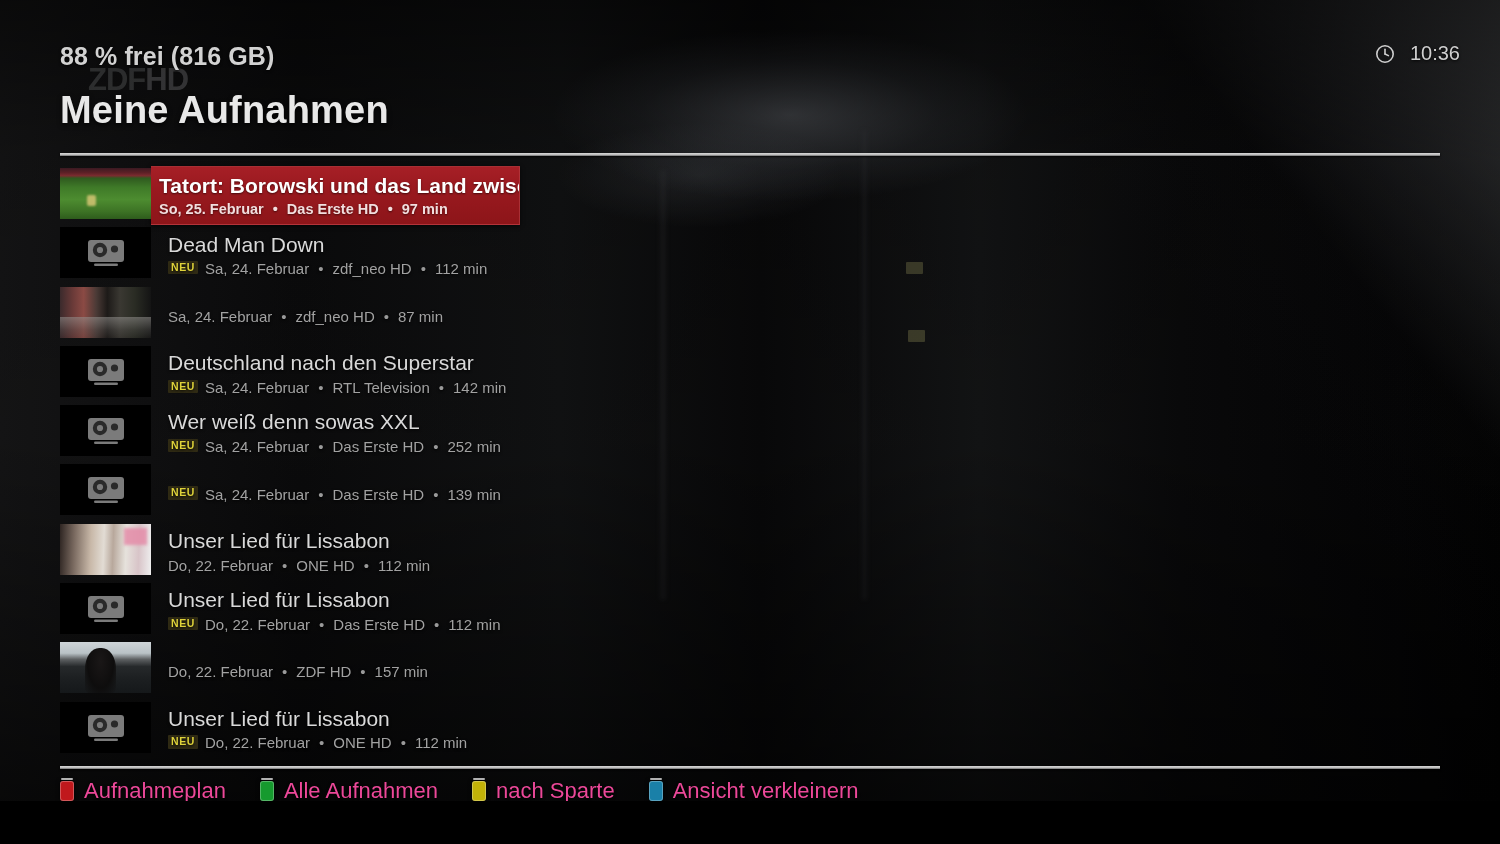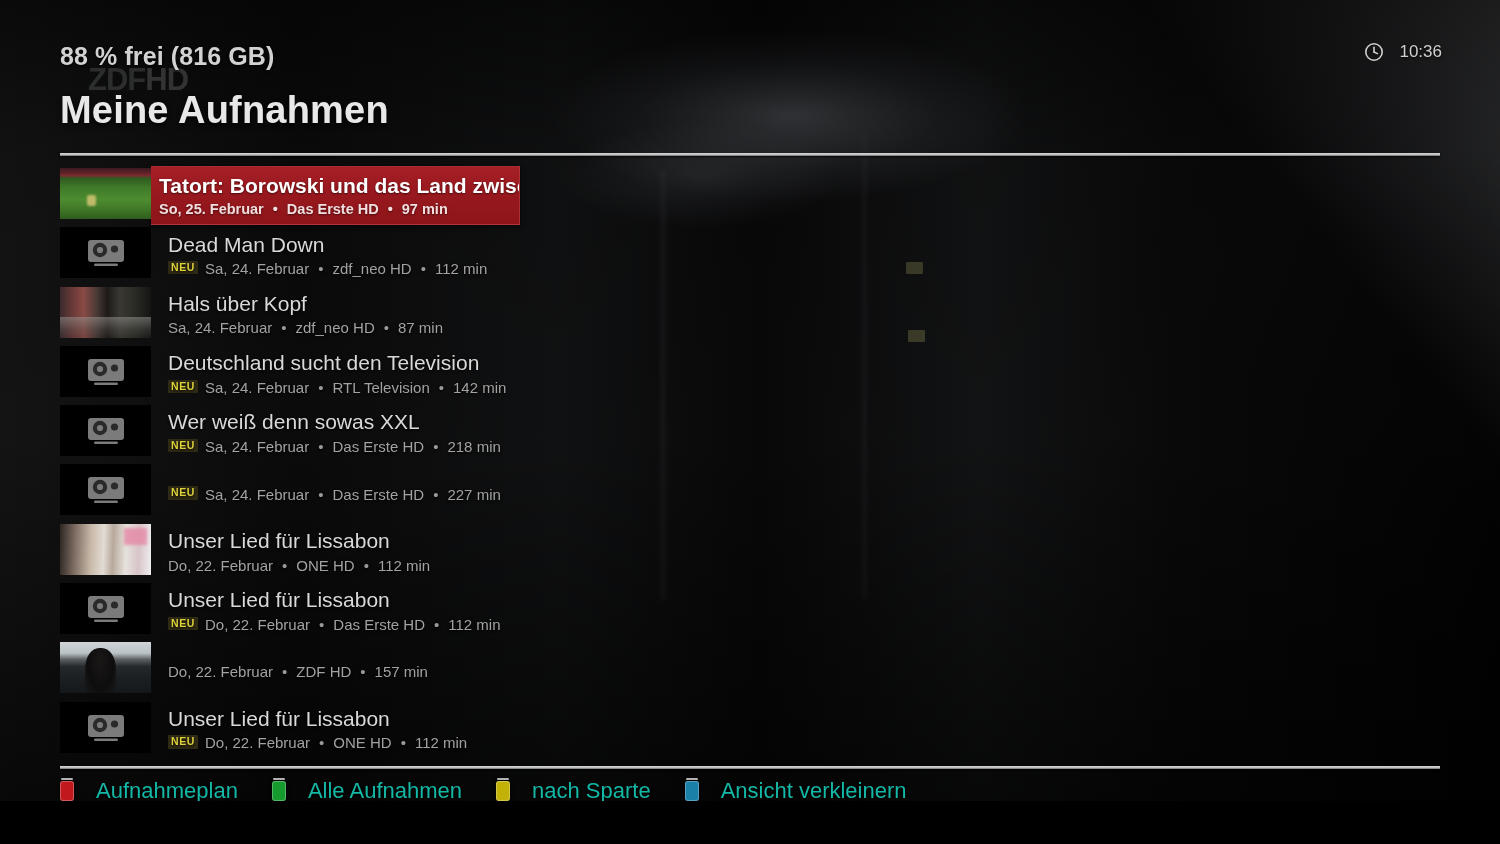--- a/index.html
+++ b/index.html
@@ -79,26 +79,26 @@
     left: 60px;
     top: 42px;
     font-size: 25px;
     font-weight: bold;
     color: #d2d2d2;
     text-shadow: 0 1px 3px rgba(0,0,0,0.9);
     letter-spacing: 0.1px;
   }
   #clock {
     position: absolute;
-    right: 58px;
+    right: 40px;
     top: 42px;
     display: flex;
     align-items: center;
     gap: 15px;
-    font-size: 17px;
+    font-size: 20px;
     color: #cfcfcf;
     text-shadow: 0 1px 3px rgba(0,0,0,0.9);
   }
   .clock-glyph {
     display: inline-block;
     width: 20px;
     height: 20px;
     position: relative;
   }
   .clock-glyph svg { display: block; }
@@ -315,24 +315,23 @@
     position: absolute;
     left: 1px; right: 1px;
     height: 2px;
     background: rgba(235,235,235,0.75);
     border-radius: 1px;
   }
   .key-btn::before { top: -3px; }
   .key-btn::after  { bottom: -3px; }
   .key-label {
     font-size: 22px;
-    color: #14b8a6;
+    color: #ec4899;
     text-shadow: 0 1px 3px rgba(0,0,0,0.95);
     white-space: nowrap;
-    margin-left: 12px;
   }
 </style>
 </head>
 <body>
 
 <div id="screen">
 
   <div id="bg"></div>
   <div class="bg-edge" style="left:660px; top:170px; width:6px; height:430px;"></div>
   <div class="bg-edge" style="left:862px; top:130px; width:5px; height:470px;"></div>
@@ -398,21 +397,20 @@
             <span class="meta-sep">•</span>
             <span>112 min</span>
           </div>
         </div>
       </div>
       <div class="row">
         <div class="thumb-wrap">
           <div class="th th-street"></div>
         </div>
         <div class="text-wrap">
-          <div class="row-title">Hals über Kopf</div>
           <div class="row-meta">
             <span>Sa, 24. Februar</span>
             <span class="meta-sep">•</span>
             <span>zdf_neo HD</span>
             <span class="meta-sep">•</span>
             <span>87 min</span>
           </div>
         </div>
       </div>
       <div class="row">
@@ -421,21 +419,21 @@
             <svg width="38" height="29" viewBox="0 0 38 29">
               <rect x="1" y="2" width="36" height="22" rx="3" fill="#7b7b7b"></rect>
               <circle cx="13" cy="12" r="7.2" fill="#2a2a2a"></circle>
               <circle cx="13" cy="12" r="3.1" fill="#7b7b7b"></circle>
               <circle cx="27.5" cy="11" r="3.6" fill="#2a2a2a"></circle>
               <rect x="7" y="25.5" width="24" height="2.6" rx="1.3" fill="#7b7b7b"></rect>
             </svg>
           </span>
         </div>
         <div class="text-wrap">
-          <div class="row-title">Deutschland sucht den Television</div>
+          <div class="row-title">Deutschland nach den Superstar</div>
           <div class="row-meta">
             <span class="neu-badge">NEU</span>
             <span>Sa, 24. Februar</span>
             <span class="meta-sep">•</span>
             <span>RTL Television</span>
             <span class="meta-sep">•</span>
             <span>142 min</span>
           </div>
         </div>
       </div>
@@ -452,21 +450,21 @@
           </span>
         </div>
         <div class="text-wrap">
           <div class="row-title">Wer weiß denn sowas XXL</div>
           <div class="row-meta">
             <span class="neu-badge">NEU</span>
             <span>Sa, 24. Februar</span>
             <span class="meta-sep">•</span>
             <span>Das Erste HD</span>
             <span class="meta-sep">•</span>
-            <span>218 min</span>
+            <span>252 min</span>
           </div>
         </div>
       </div>
       <div class="row">
         <div class="thumb-wrap th-placeholder">
           <span class="cam-icon">
             <svg width="38" height="29" viewBox="0 0 38 29">
               <rect x="1" y="2" width="36" height="22" rx="3" fill="#7b7b7b"></rect>
               <circle cx="13" cy="12" r="7.2" fill="#2a2a2a"></circle>
               <circle cx="13" cy="12" r="3.1" fill="#7b7b7b"></circle>
@@ -475,21 +473,21 @@
             </svg>
           </span>
         </div>
         <div class="text-wrap">
           <div class="row-meta">
             <span class="neu-badge">NEU</span>
             <span>Sa, 24. Februar</span>
             <span class="meta-sep">•</span>
             <span>Das Erste HD</span>
             <span class="meta-sep">•</span>
-            <span>227 min</span>
+            <span>139 min</span>
           </div>
         </div>
       </div>
       <div class="row">
         <div class="thumb-wrap">
           <div class="th th-crowd"></div>
         </div>
         <div class="text-wrap">
           <div class="row-title">Unser Lied für Lissabon</div>
           <div class="row-meta">

